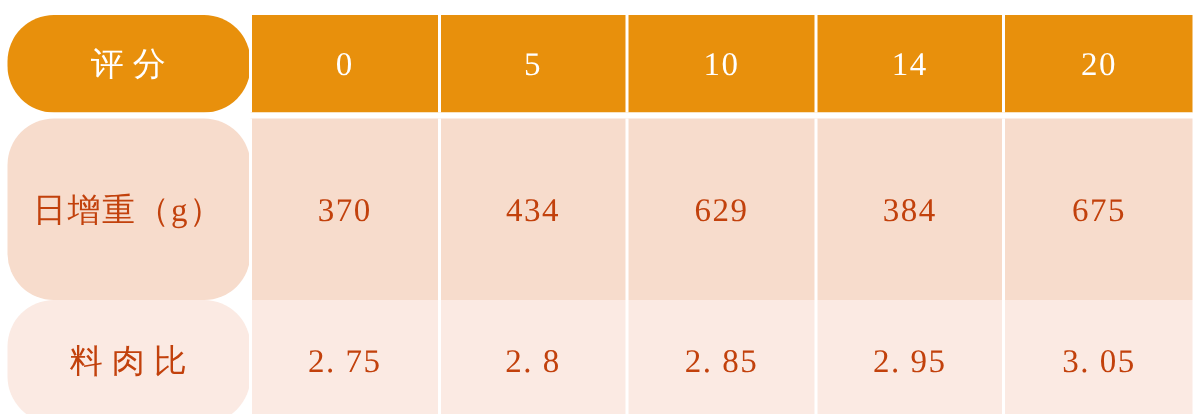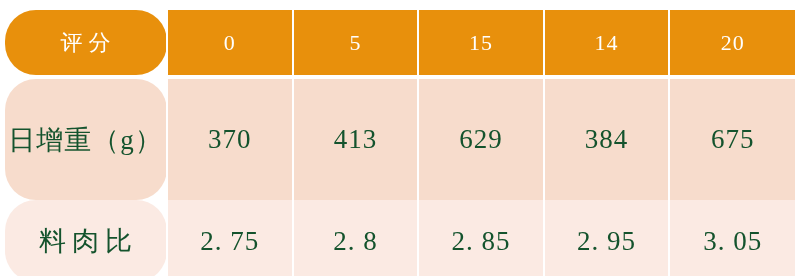--- a/index.html
+++ b/index.html
@@ -49,22 +49,22 @@
     height: 4px;
     background: #ffffff;
     padding: 0;
     border: none;
   }
 
   
   tr.body-row td {
     text-align: center;
     vertical-align: middle;
-    font-size: 27px;
-    color: #14532d;
+    font-size: 22px;
+    color: #c2410c;
     border-right: 2px solid #ffffff;
   }
   tr.body-row td:last-child { border-right: none; margin-top: 20px; }
 
   tr.row-dark td {
     background: #F7DCCC;
     height: 119px;
   }
   tr.row-light td {
     background: #FBEAE3;
@@ -90,33 +90,33 @@
       <col class="value-col">
       <col class="value-col">
       <col class="value-col">
       <col class="value-col">
     </colgroup>
     <tbody>
       <tr class="header-row">
         <td class="label-cell">评分</td>
         <td>0</td>
         <td>5</td>
-        <td>15</td>
+        <td>10</td>
         <td>14</td>
         <td>20</td>
       </tr>
 
       <tr class="gap-row">
         <td colspan="6"></td>
       </tr>
 
       <tr class="body-row row-dark">
         <td class="label-cell">日增重（g）</td>
         <td class="num">370</td>
-        <td class="num">413</td>
+        <td class="num">434</td>
         <td class="num">629</td>
         <td class="num">384</td>
         <td class="num">675</td>
       </tr>
 
       <tr class="body-row row-light">
         <td class="label-cell">料肉比</td>
         <td class="num">2. 75</td>
         <td class="num">2. 8</td>
         <td class="num">2. 85</td>

